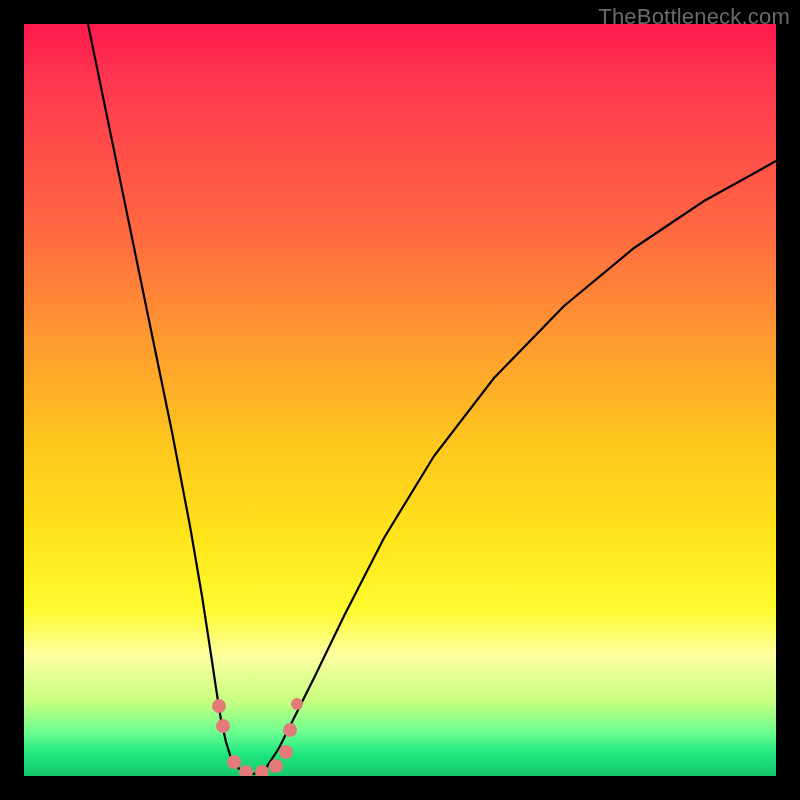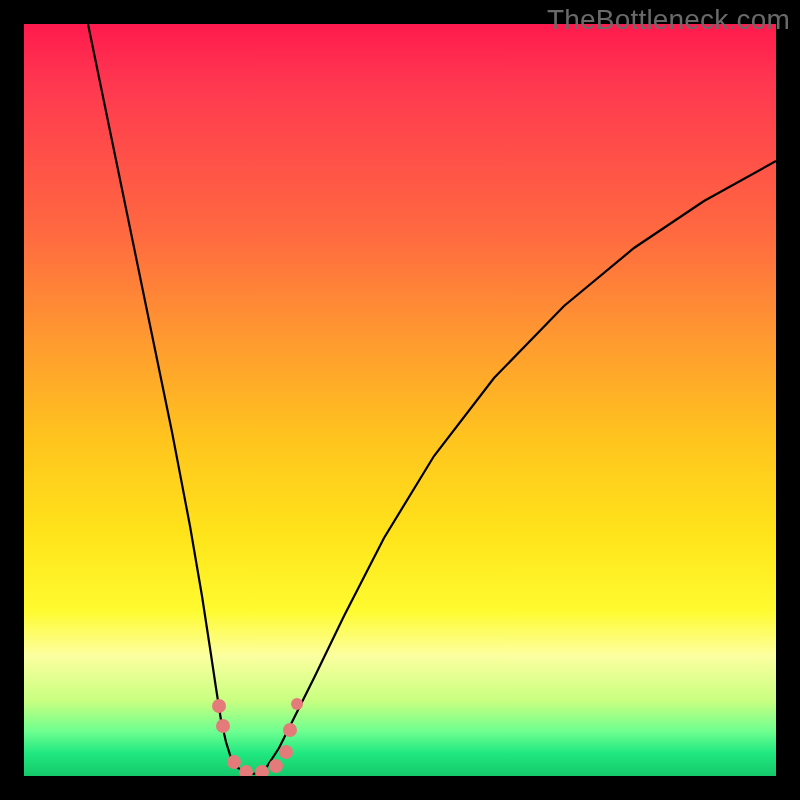--- a/index.html
+++ b/index.html
@@ -29,21 +29,21 @@
       #c8ff80 90%,
       #70ff90 94%,
       #20e880 97%,
       #15c86a 100%);
   }
   .watermark {
     position: absolute;
     top: 4px;
     right: 10px;
     color: #6a6a6a;
-    font-size: 28px;
+    font-size: 22px;
     font-weight: 500;
     letter-spacing: 0.2px;
     user-select: none;
     text-align: center;
   }
   svg.curves {
     position: absolute;
     left: 0;
     top: 0;
   }

